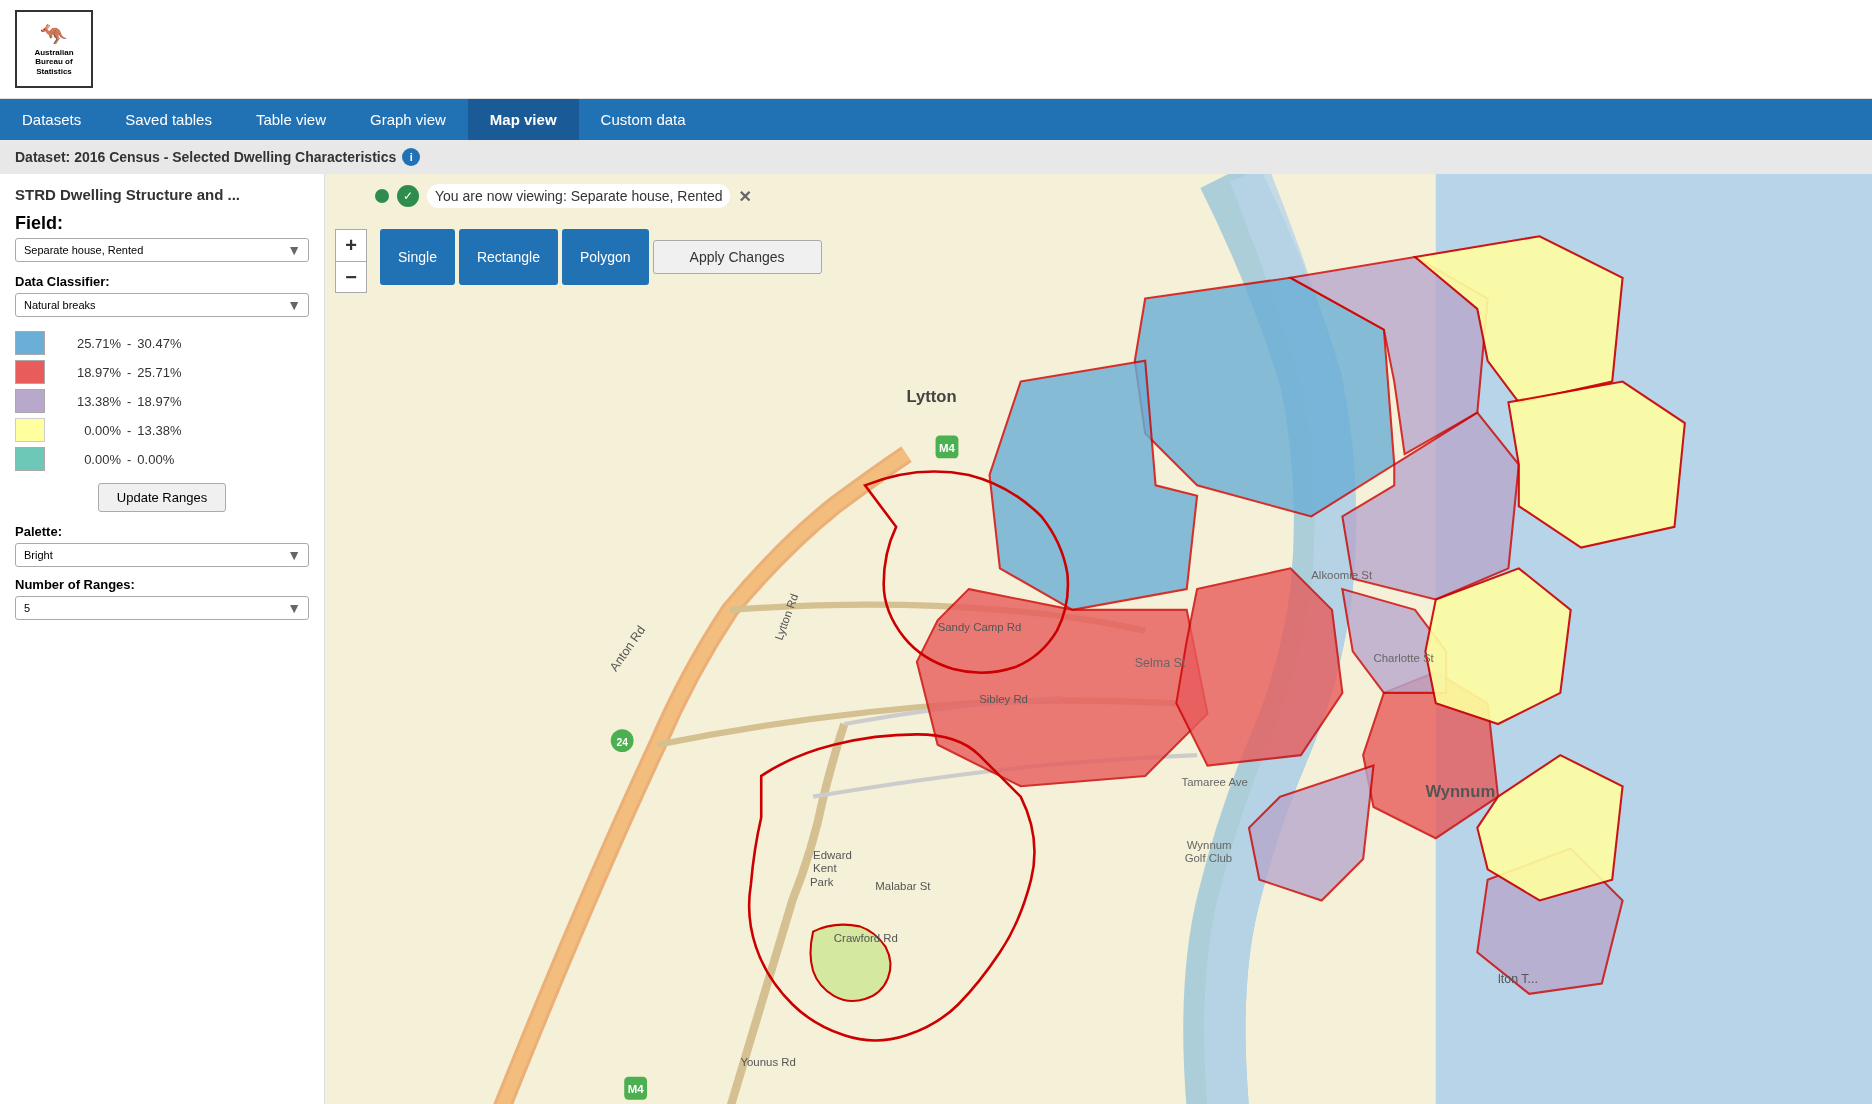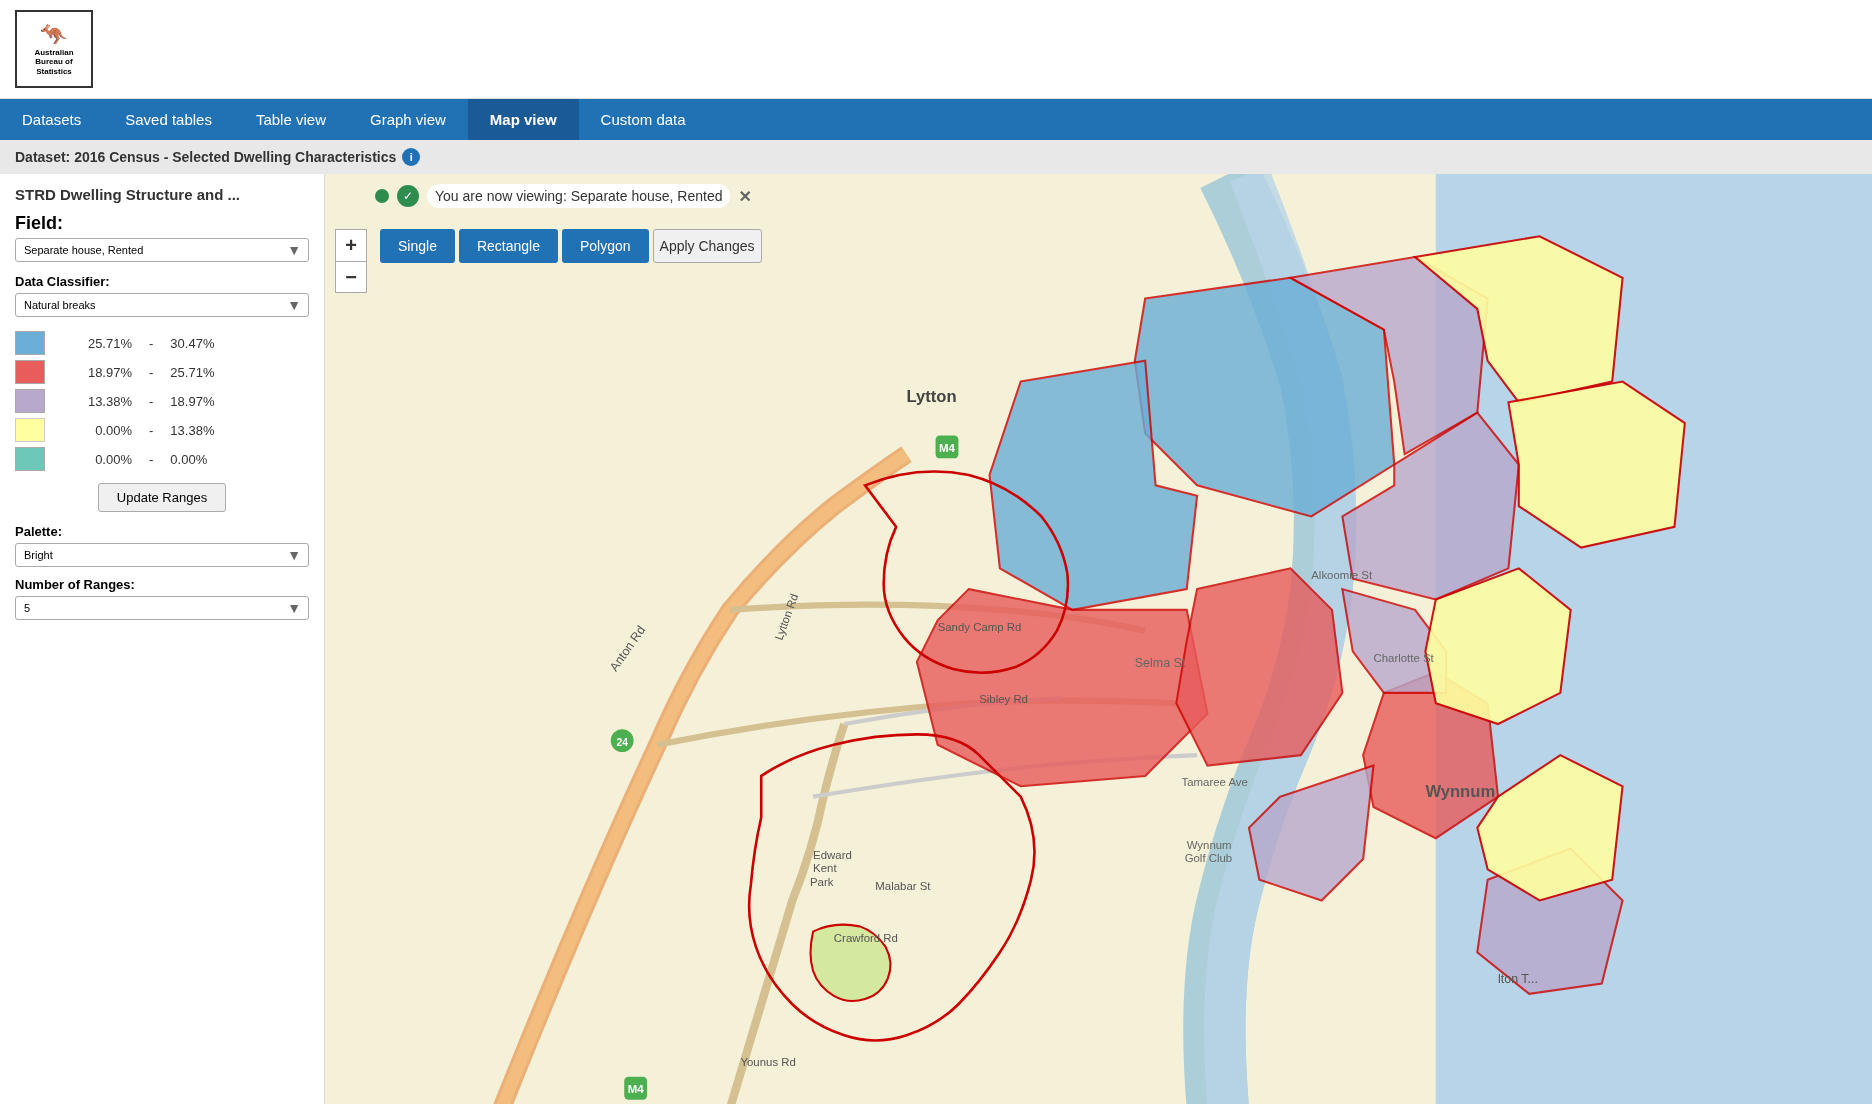--- a/index.html
+++ b/index.html
@@ -136,21 +136,21 @@
     }
 
     
     .legend-section {
       margin-top: 14px;
     }
     .legend-row {
       display: flex;
       align-items: center;
       margin-bottom: 5px;
-      gap: 17px;
+      gap: 6px;
     }
     .legend-color {
       width: 30px;
       height: 24px;
       border: 1px solid #aaa;
       flex-shrink: 0;
     }
     .legend-value {
       font-size: 13px;
       color: #333;
@@ -271,31 +271,31 @@
     .selection-toolbar {
       position: absolute;
       top: 55px;
       left: 55px;
       display: flex;
       align-items: center;
       gap: 4px;
       z-index: 10;
     }
     .sel-btn {
-      padding: 9px 18px;
+      padding: 20px 18px;
       background: #2171b5;
       color: #fff;
       border: none;
       border-radius: 3px;
       cursor: pointer;
       font-size: 14px;
       font-weight: 500;
     }
     .apply-btn {
-      padding: 8px 6px;
+      padding: 8px 36px;
       background: #f0f0f0;
       color: #333;
       border: 1px solid #aaa;
       border-radius: 3px;
       cursor: pointer;
       font-size: 14px;
     }
 
     
     .map-svg {

